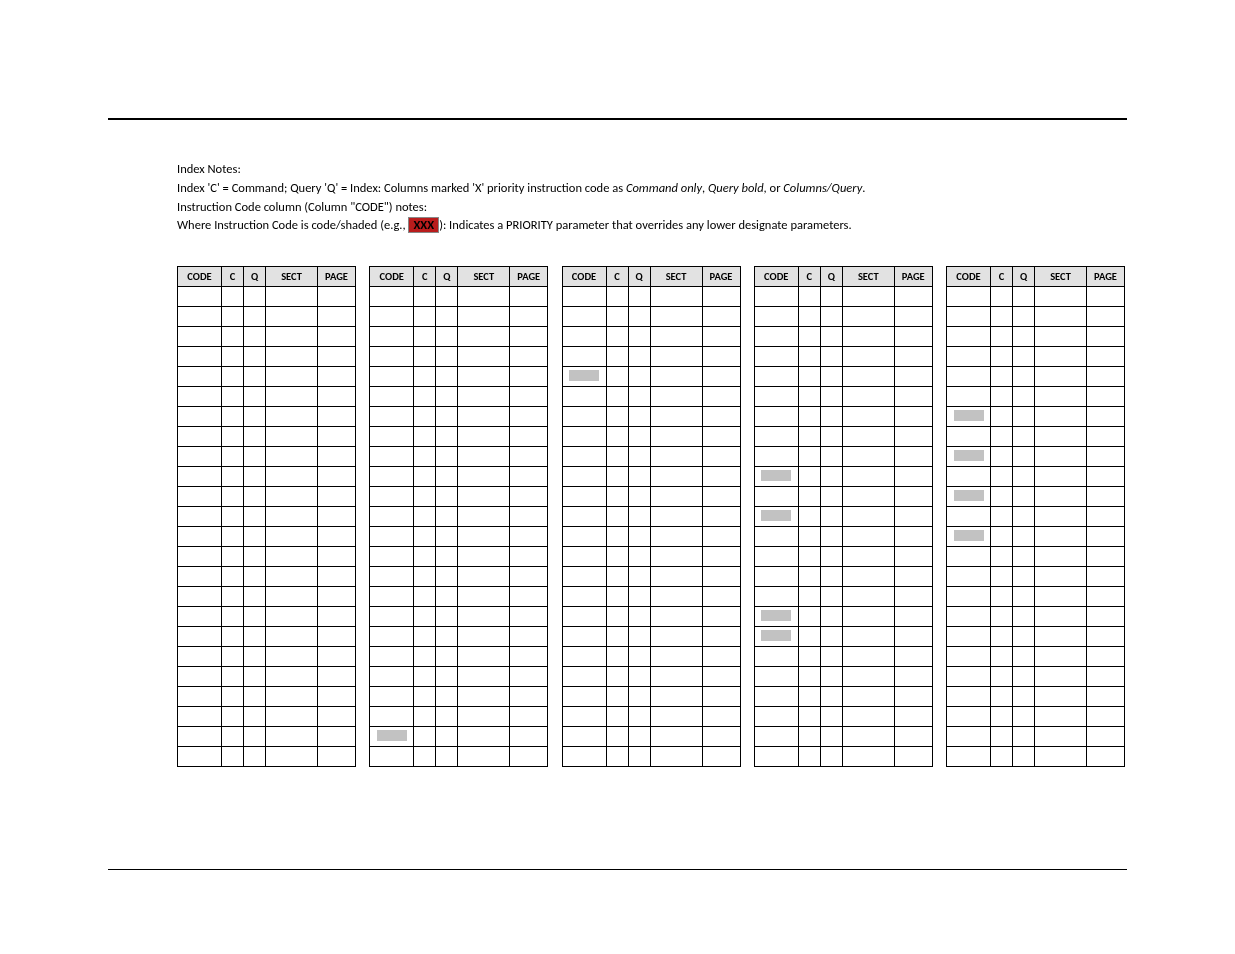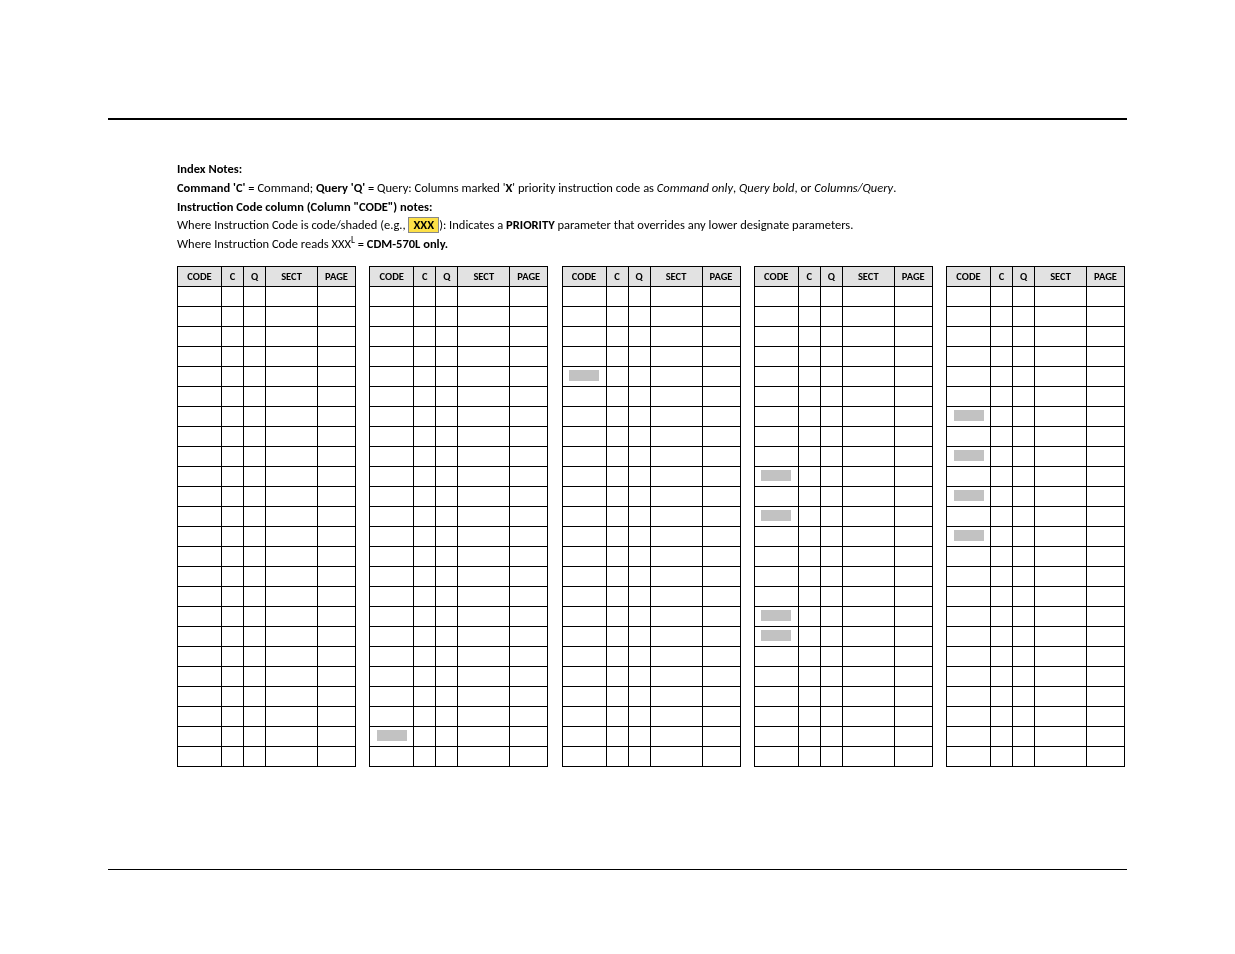--- a/index.html
+++ b/index.html
@@ -34,26 +34,26 @@
   }
 
   .notes {
     position: absolute;
     top: 160px;
     left: 177px;
     right: 108px;
     line-height: 1.5;
   }
   .notes p { margin: 0; }
-  .notes .b { font-weight: 700; }
+  .notes .b { font-weight: 400; }
   .notes .i { font-style: italic; }
   .shade-box {
     display: inline-block;
     padding: 0 4px;
-    background: #fde047;
+    background: #b91c1c;
     border: 1px solid #888;
     font-weight: 700;
     line-height: 1.1;
     text-align: center;
   }
   sup { font-size: 0.75em; line-height: 0; }
 
   .tables-wrap {
     position: absolute;
     top: 266px;
@@ -97,28 +97,25 @@
 </style>
 </head>
 <body>
 <div class="page">
 
 <div class="top-rule"></div>
 
 <div class="notes">
   <p><span class="b">Index Notes:</span></p>
   <p>
-    <span class="b">Command 'C'</span><span> = Command; </span><span class="b">Query 'Q'</span><span> = Query: Columns marked '</span><span class="b">X</span><span>' priority instruction code as </span><span class="i">Command only</span><span>, </span><span class="i">Query bold</span><span>, or </span><span class="i">Columns/Query</span><span>.</span>
+    <span class="b">Index 'C'</span><span> = Command; </span><span class="b">Query 'Q'</span><span> = Index: Columns marked '</span><span class="b">X</span><span>' priority instruction code as </span><span class="i">Command only</span><span>, </span><span class="i">Query bold</span><span>, or </span><span class="i">Columns/Query</span><span>.</span>
   </p>
   <p class="b">Instruction Code column (Column "CODE") notes:</p>
   <p>
     <span>Where Instruction Code is code/shaded (e.g., </span><span class="shade-box">XXX</span><span>): Indicates a </span><span class="b">PRIORITY</span><span> parameter that overrides any lower designate parameters.</span>
-  </p>
-  <p>
-    <span>Where Instruction Code reads XXX</span><sup>L</sup><span> = </span><span class="b">CDM-570L only.</span>
   </p>
 </div>
 
 <div class="tables-wrap" id="tables-wrap">
       <table class="idx">
         <colgroup>
           <col class="c-code">
           <col class="c-c">
           <col class="c-q">
           <col class="c-sect">

